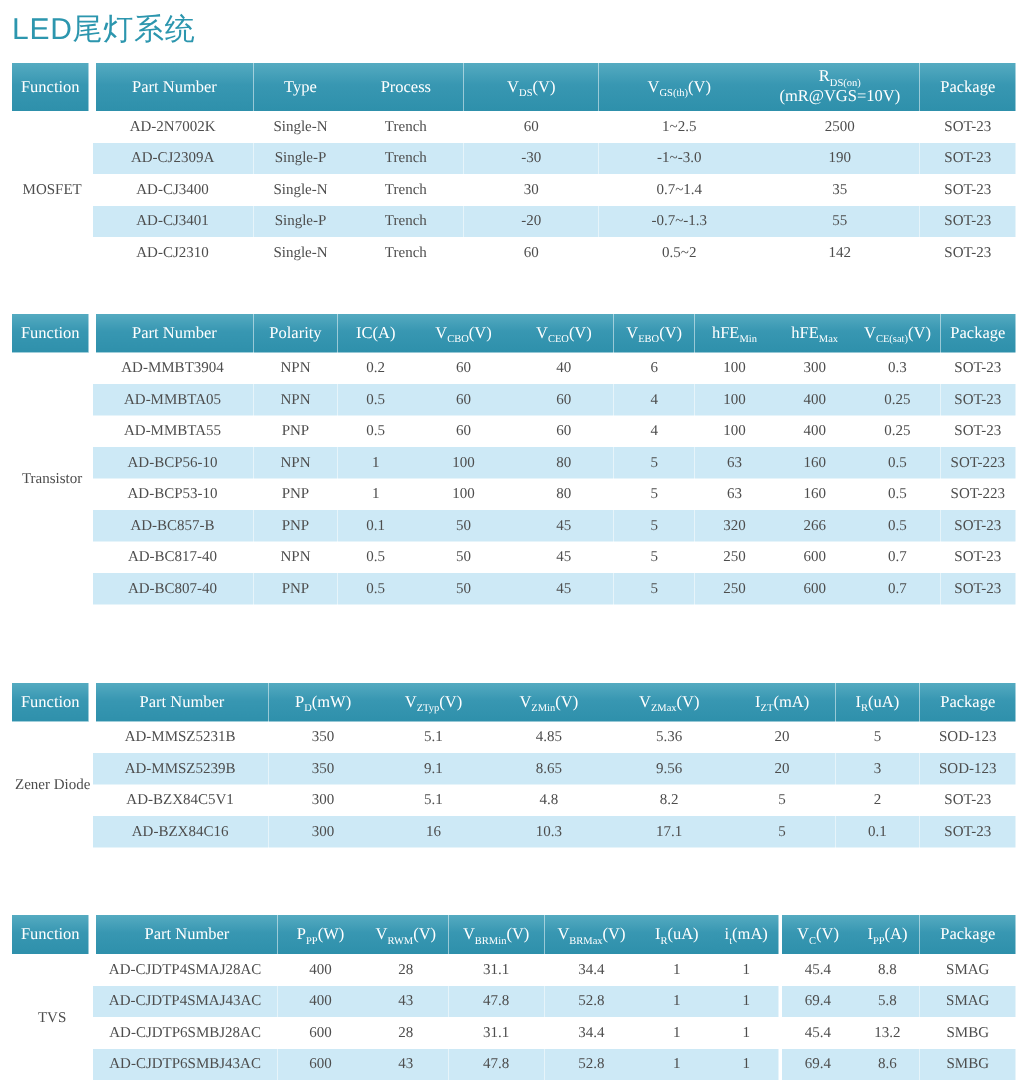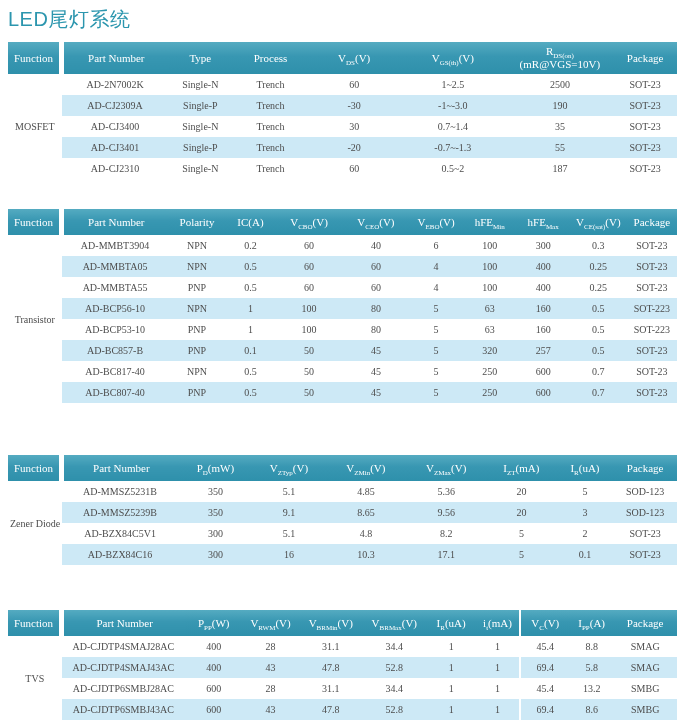--- a/index.html
+++ b/index.html
@@ -102,21 +102,21 @@
             <td>-0.7~-1.3</td>
             <td>55</td>
             <td>SOT-23</td>
           </tr>
           <tr>
             <td>AD-CJ2310</td>
             <td>Single-N</td>
             <td>Trench</td>
             <td>60</td>
             <td>0.5~2</td>
-            <td>187</td>
+            <td>142</td>
             <td>SOT-23</td>
           </tr>
         </tbody>
       </table>
       <table class="comp-table">
         <colgroup>
           <col style="width: 8%;">
           <col style="width: 16%;">
           <col style="width: 8.5%;">
           <col style="width: 7.5%;">
@@ -206,21 +206,21 @@
             <td>SOT-223</td>
           </tr>
           <tr class="alt">
             <td>AD-BC857-B</td>
             <td>PNP</td>
             <td>0.1</td>
             <td>50</td>
             <td>45</td>
             <td>5</td>
             <td>320</td>
-            <td>257</td>
+            <td>266</td>
             <td>0.5</td>
             <td>SOT-23</td>
           </tr>
           <tr>
             <td>AD-BC817-40</td>
             <td>NPN</td>
             <td>0.5</td>
             <td>50</td>
             <td>45</td>
             <td>5</td>

